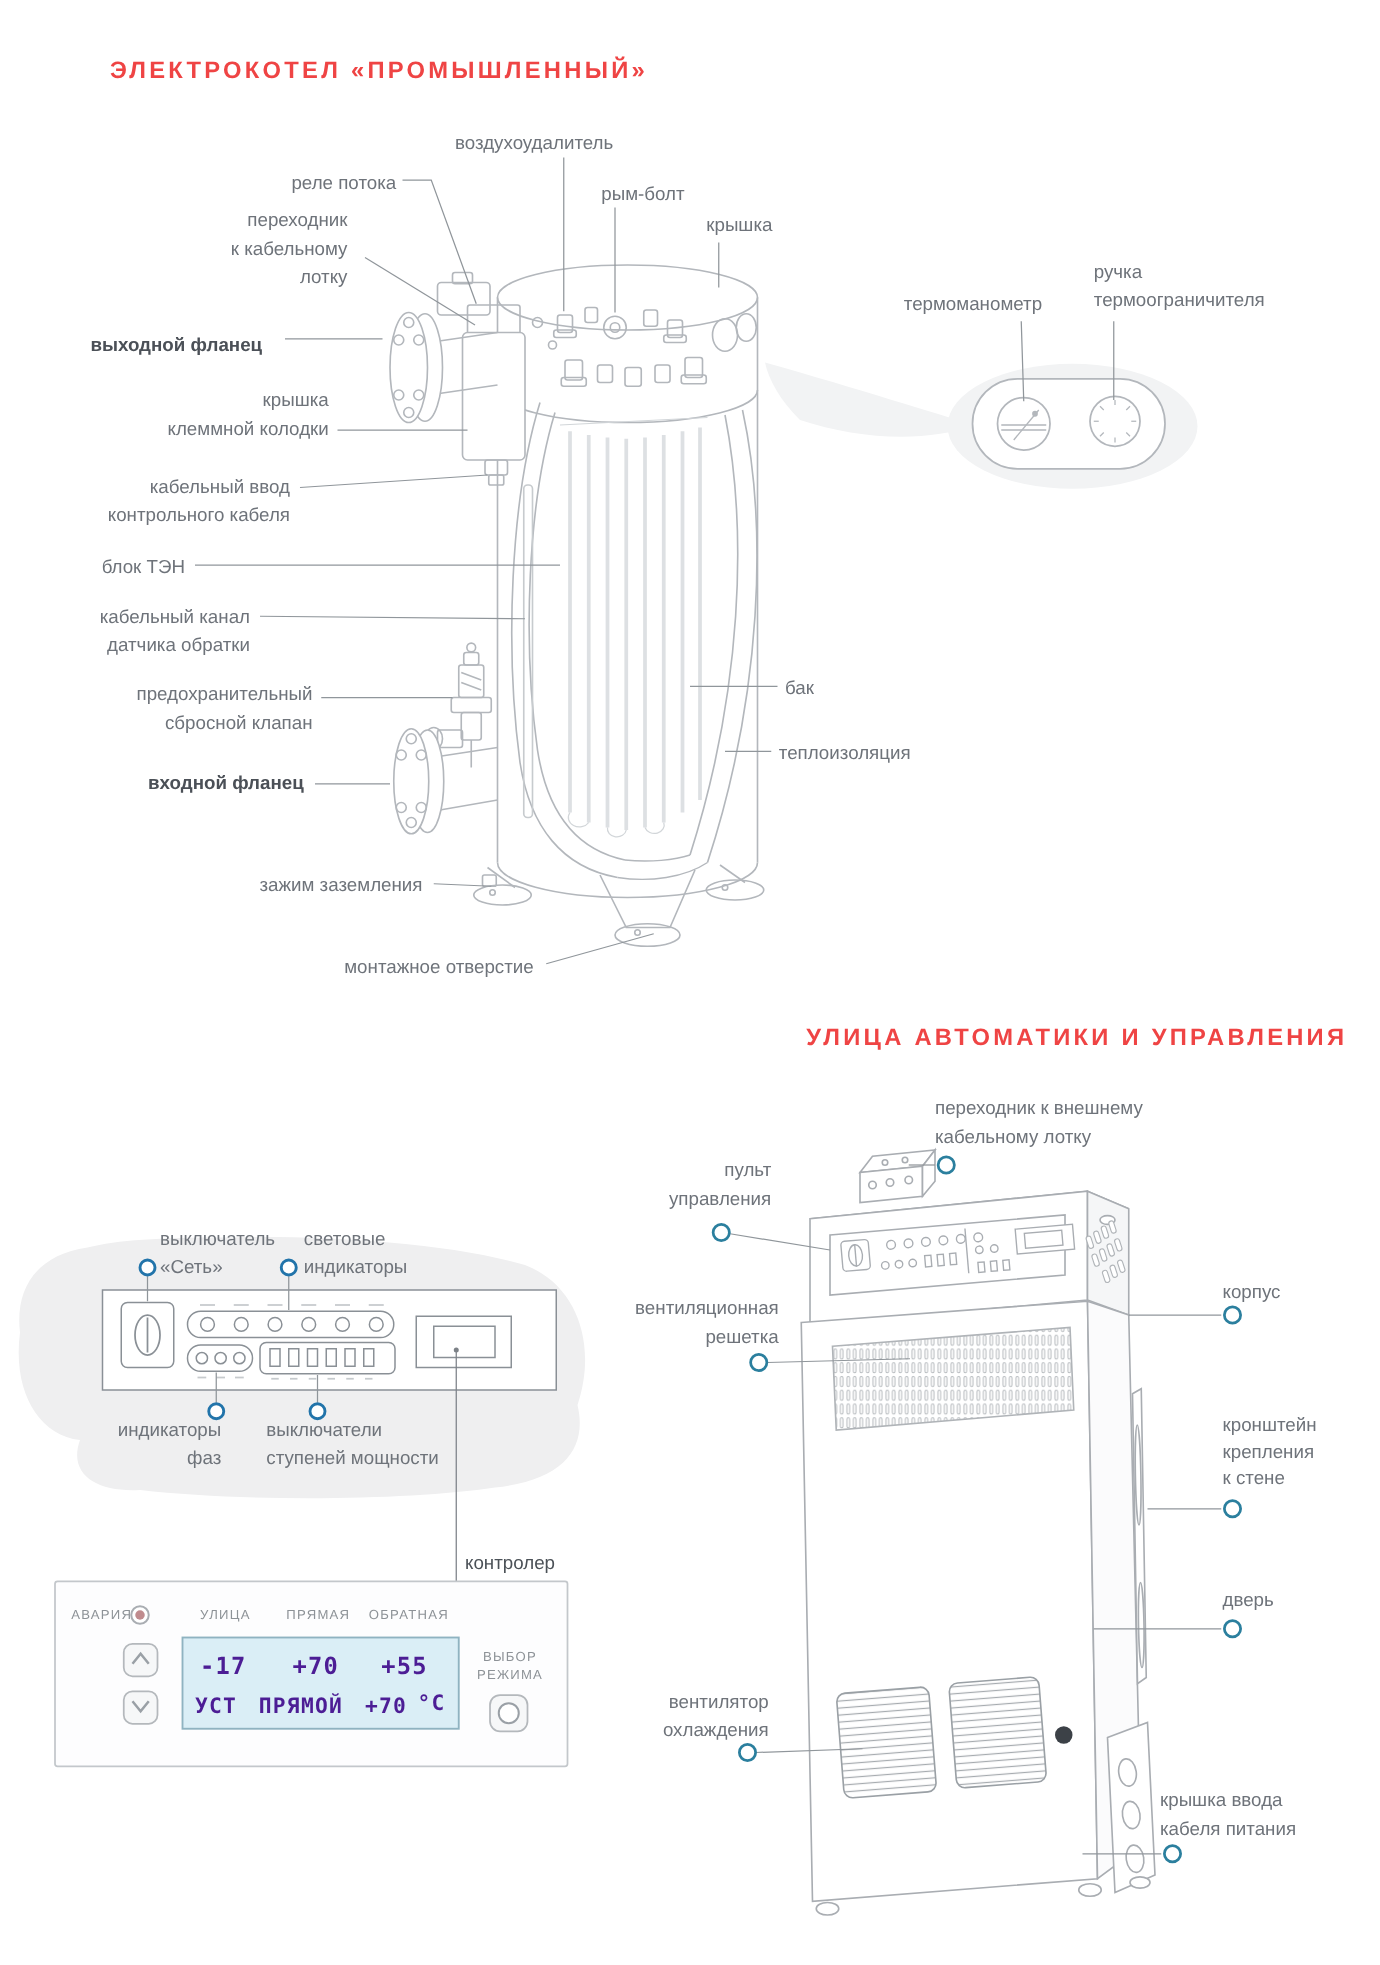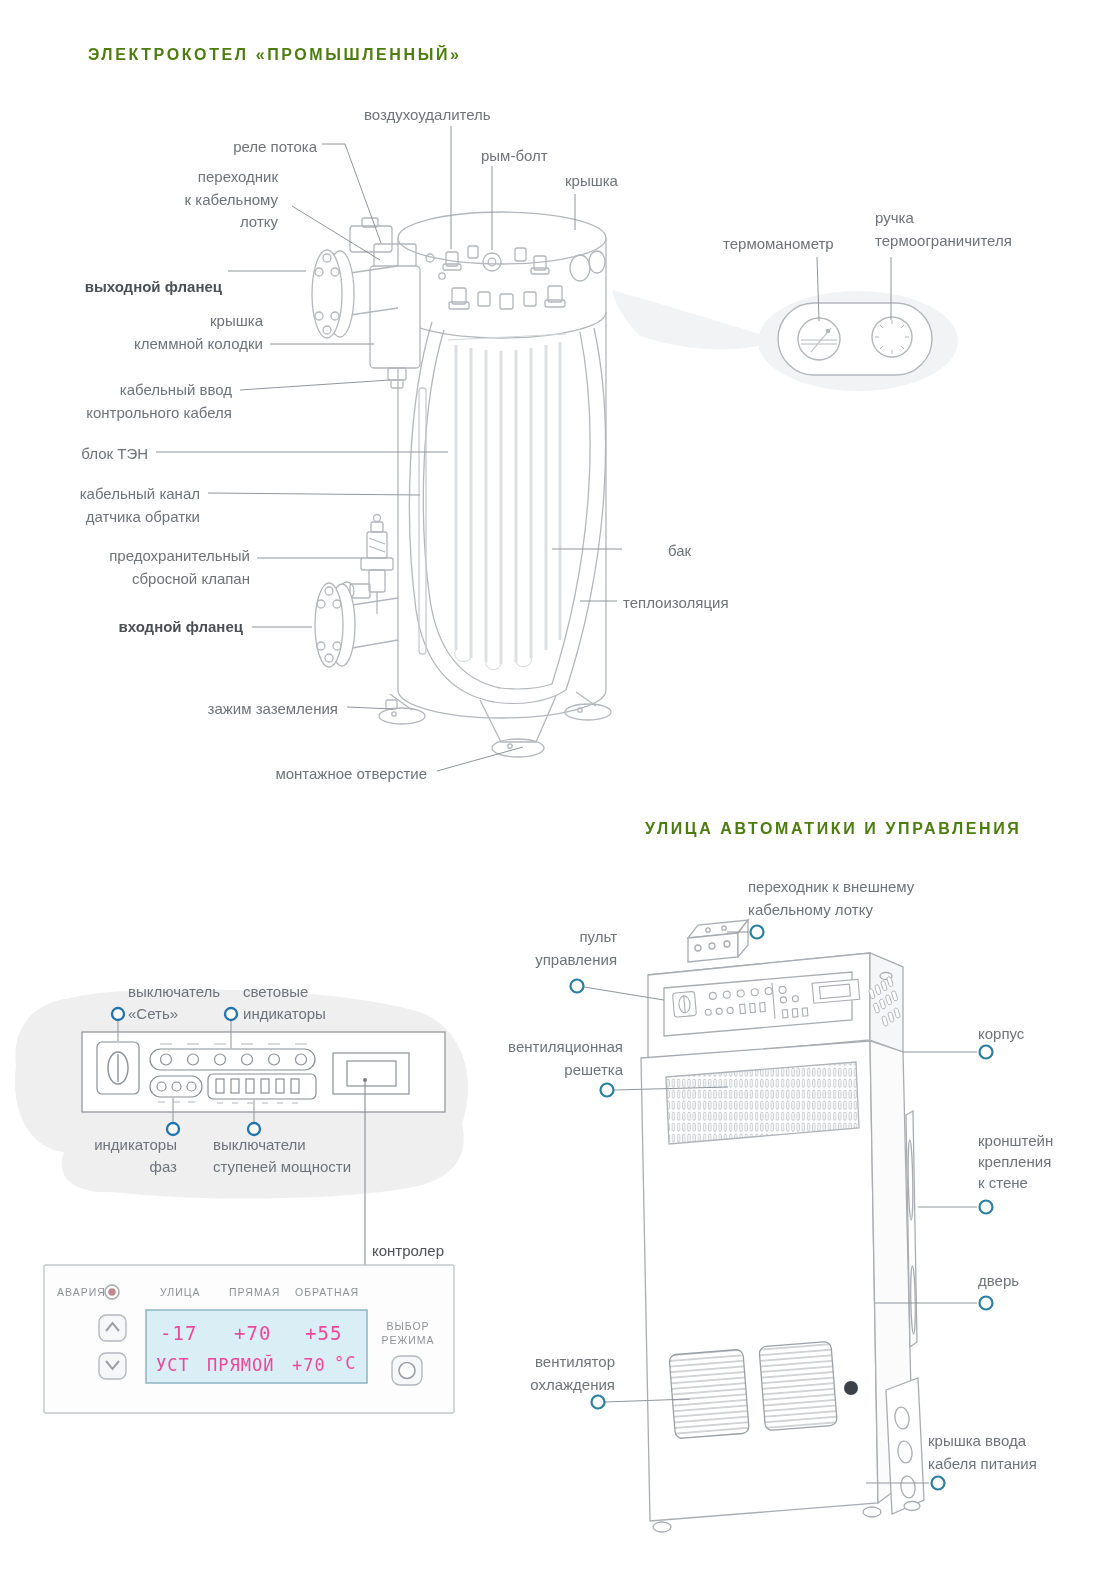--- a/index.html
+++ b/index.html
@@ -2,24 +2,24 @@
 <html><head>
 <meta charset="utf-8">
 <style>
   html,body{margin:0;padding:0;background:#fff;}
   #page{position:relative;width:1104px;height:1572px;background:#fff;overflow:hidden;
         font-family:"Liberation Sans",sans-serif;}
   svg.art{position:absolute;left:0;top:0;}
   .lbl{position:absolute;font-size:15px;line-height:1.5;color:#6e737a;white-space:pre-line;}
   .lbl.r{text-align:right;}
   .lbl.b{font-weight:700;color:#4b5057;}
-  .ttl{position:absolute;font-size:16px;font-weight:700;letter-spacing:2.6px;color:#4d7c0f;}
+  .ttl{position:absolute;font-size:19px;font-weight:700;letter-spacing:2.6px;color:#ef4444;}
   .cap{position:absolute;font-size:10.5px;letter-spacing:1px;color:#8d9297;text-align:right;}
-  .lcdtx{position:absolute;font-family:"DejaVu Sans Mono",monospace;font-weight:400;
-         color:#ec4899;font-size:19px;letter-spacing:1px;}
+  .lcdtx{position:absolute;font-family:"DejaVu Sans Mono",monospace;font-weight:700;
+         color:#4c1d95;font-size:19px;letter-spacing:1px;}
   .lcdtx.sm{font-size:17px;}
   .ctr{text-align:center;line-height:1.35;}
 </style>
 </head>
 <body>
 
 <div id="page">
 
 <svg class="art" width="1104" height="1572" viewBox="0 0 1104 1572">
   <defs>
@@ -388,36 +388,36 @@
   </g>
 </svg>
 
 <div class="ttl" style="left:88px;top:46px;">ЭЛЕКТРОКОТЕЛ «ПРОМЫШЛЕННЫЙ»</div>
 
 <div class="lbl" style="left:364px;top:104px;">воздухоудалитель</div>
 <div class="lbl r" style="left:180px;top:136px;width:137px;">реле потока</div>
 <div class="lbl r" style="left:120px;top:166px;width:158px;">переходник
 к кабельному
 лотку</div>
-<div class="lbl r b" style="left:60px;top:276px;width:162px;">выходной фланец</div>
+<div class="lbl r b" style="left:60px;top:266px;width:162px;text-align:center;">выходной фланец</div>
 <div class="lbl r" style="left:100px;top:310px;width:163px;">крышка
 клеммной колодки</div>
 <div class="lbl r" style="left:55px;top:379px;width:177px;">кабельный ввод
 контрольного кабеля</div>
 <div class="lbl r" style="left:58px;top:443px;width:90px;">блок ТЭН</div>
 <div class="lbl r" style="left:55px;top:483px;width:145px;">кабельный канал
 датчика обратки</div>
 <div class="lbl r" style="left:85px;top:545px;width:165px;">предохранительный
 сбросной клапан</div>
 <div class="lbl r b" style="left:95px;top:616px;width:148px;">входной фланец</div>
 <div class="lbl r" style="left:195px;top:698px;width:143px;">зажим заземления</div>
 <div class="lbl r" style="left:260px;top:763px;width:167px;">монтажное отверстие</div>
 <div class="lbl" style="left:481px;top:145px;">рым-болт</div>
 <div class="lbl" style="left:565px;top:170px;">крышка</div>
-<div class="lbl" style="left:628px;top:540px;margin-left:40px;">бак</div>
+<div class="lbl" style="left:628px;top:540px;">бак</div>
 <div class="lbl" style="left:623px;top:592px;">теплоизоляция</div>
 <div class="lbl" style="left:723px;top:233px;">термоманометр</div>
 <div class="lbl" style="left:875px;top:207px;">ручка
 термоограничителя</div>
 
 <div class="ttl" style="left:645px;top:820px;">УЛИЦА АВТОМАТИКИ И УПРАВЛЕНИЯ</div>
 
 <div class="lbl" style="left:748px;top:876px;">переходник к внешнему
 кабельному лотку</div>
 <div class="lbl r" style="left:517px;top:926px;width:100px;">пульт

